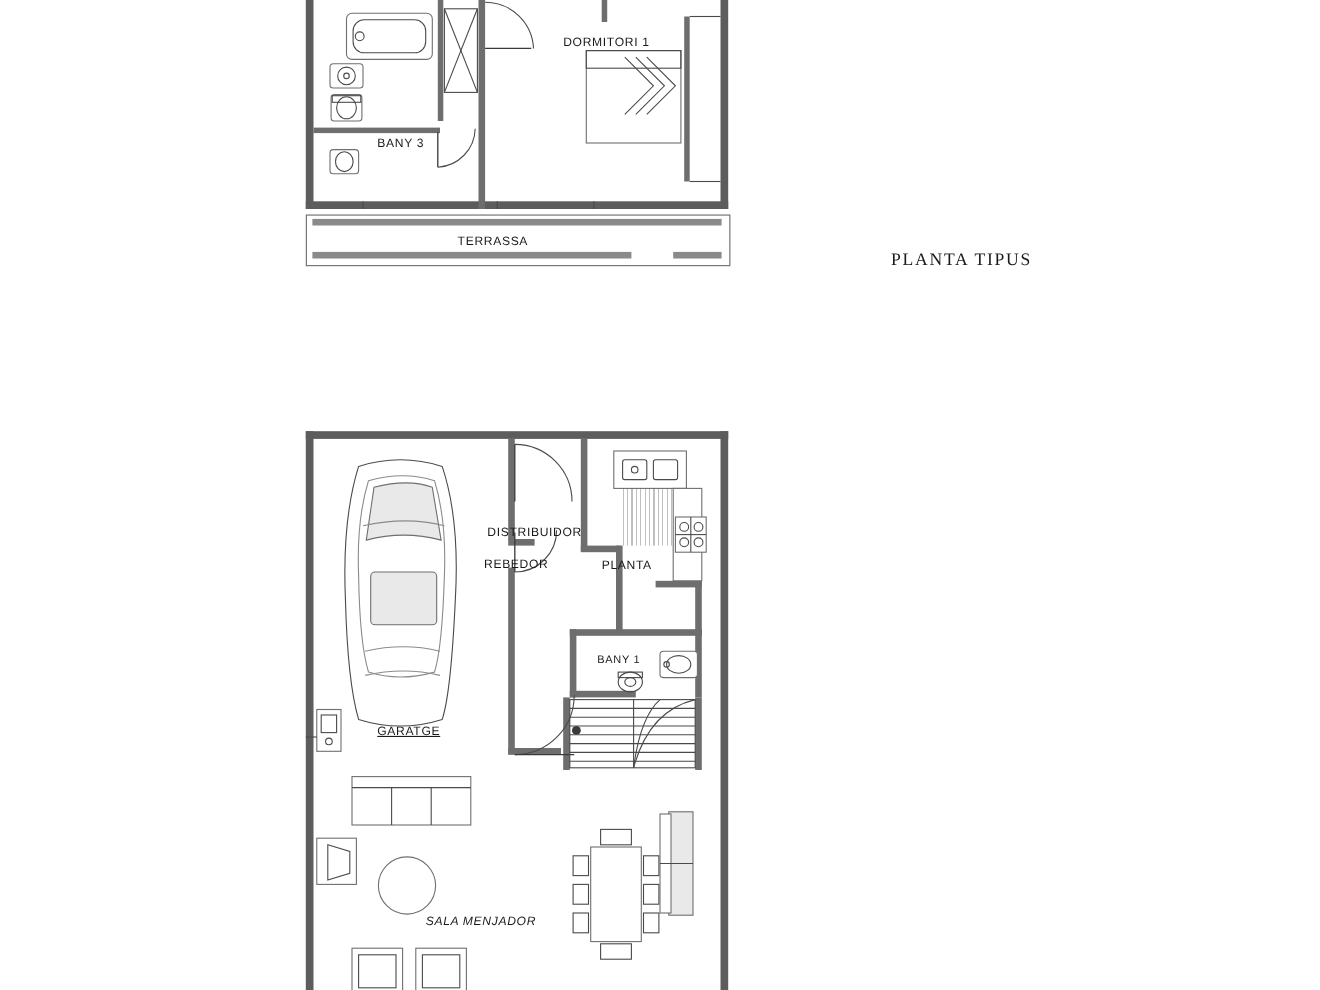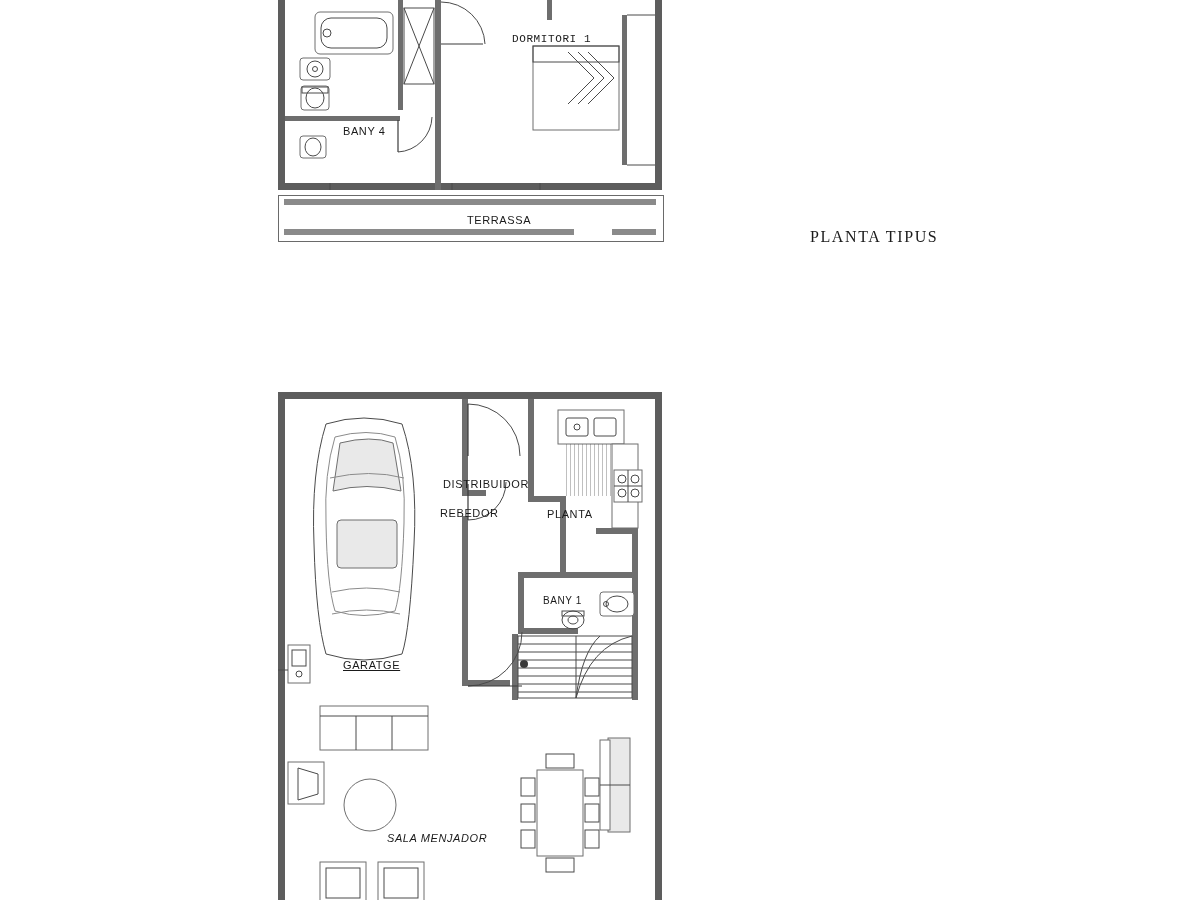--- a/index.html
+++ b/index.html
@@ -93,23 +93,23 @@
       <path class="stroke" d="M568 52 L594 78 L568 104"></path>
 
       <line class="stroke" x1="627" y1="15" x2="655" y2="15"></line>
       <line class="stroke" x1="627" y1="165" x2="655" y2="165"></line>
 
       <line class="stroke" x1="330" y1="183" x2="330" y2="190"></line>
       <line class="stroke" x1="452" y1="183" x2="452" y2="190"></line>
       <line class="stroke" x1="540" y1="183" x2="540" y2="190"></line>
     </svg>
 
-    <div class="lbl" style="left:512px;top:33px;font-family:Liberation Mono, monospace;">DORMITORI 1</div>
-    <div class="lbl" style="left:343px;top:125px;">BANY  4</div>
-    <div class="lbl" style="left:467px;top:214px;">TERRASSA</div>
+    <div class="lbl" style="left:512px;top:33px;">DORMITORI 1</div>
+    <div class="lbl" style="left:343px;top:125px;">BANY  3</div>
+    <div class="lbl" style="left:416px;top:214px;">TERRASSA</div>
   </div>
 
   <div>
 
     <div class="wall" style="left:278px;top:392px;width:7px;height:508px;"></div>
     <div class="wall" style="left:655px;top:392px;width:7px;height:508px;"></div>
     <div class="wall" style="left:278px;top:392px;width:384px;height:7px;"></div>
 
     <div class="wall thin" style="left:462px;top:399px;width:6px;height:92px;"></div>
     <div class="wall thin" style="left:462px;top:516px;width:6px;height:170px;"></div>

